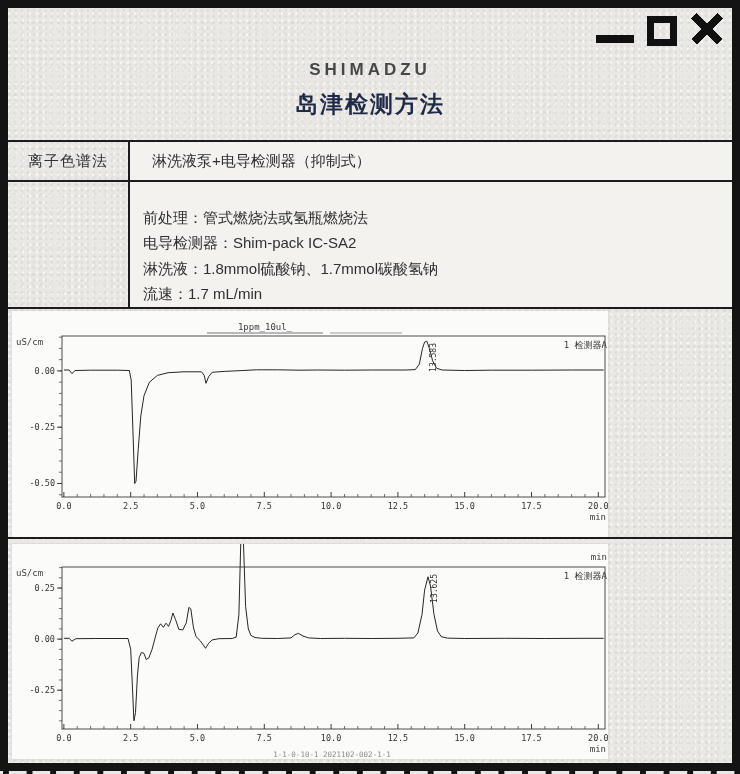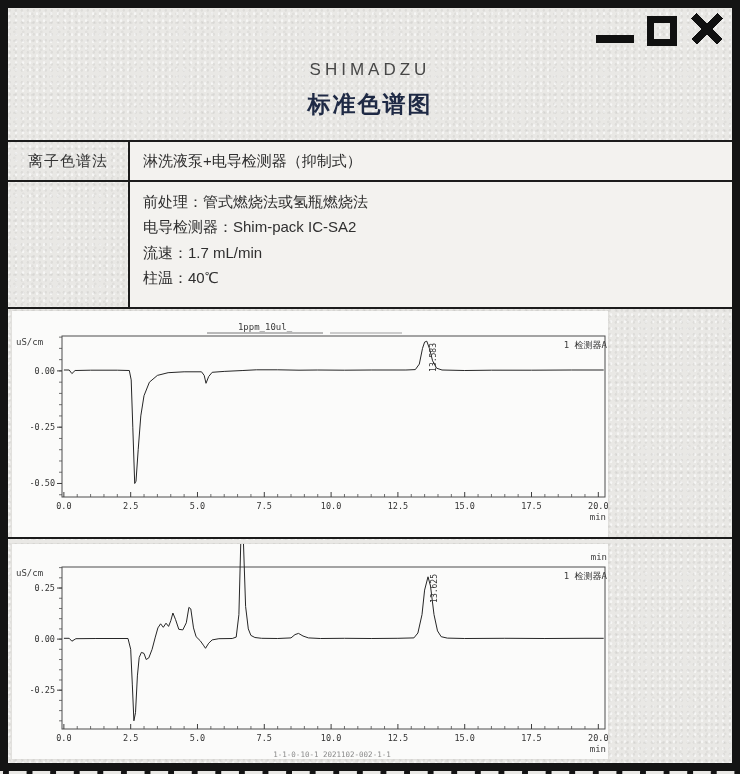--- a/index.html
+++ b/index.html
@@ -28,21 +28,21 @@
   .page{position:absolute;left:8px;top:8px;right:8px;bottom:11px;z-index:1;}
   .titlebar-controls{
     position:absolute;top:4px;right:8px;display:flex;align-items:flex-end;gap:13px;z-index:10;
   }
   .btn{cursor:pointer;}
   .btn-min{width:38px;height:8px;background:#101010;margin-bottom:3px;}
   .btn-max{width:16px;height:16px;border:7px solid #101010;background:transparent;}
   .header{ text-align:center; }
   .brand{
     margin-top:52px;font-size:17px;letter-spacing:4px;color:#474747;
-    font-weight:400;
+    font-weight:700;
   }
   .doc-title{
     margin-top:9px;font-size:23px;font-weight:bold;color:#1f2a45;letter-spacing:2px;
   }
   .doc-table{
     position:absolute;left:0;right:0;top:132px;bottom:0;
     border-top:2px solid #1c1c1c;
   }
   .t-row{display:flex;border-top:2px solid #1c1c1c;box-sizing:border-box;}
   .t-row:first-child{border-top:none;}
@@ -50,24 +50,24 @@
   .row-2{height:127px;}
   .row-3{height:230px;}
   .row-4{height:228px;}
   .cell-label{
     width:122px;flex:0 0 122px;border-right:2px solid #1c1c1c;box-sizing:border-box;
     display:flex;align-items:center;justify-content:center;
     font-size:15px;color:#333;letter-spacing:1px;
   }
   .cell-content{flex:1;box-sizing:border-box;font-size:15px;color:#2f2f2f;}
   .row-1 .cell-content{
-    display:flex;align-items:center;padding-left:13px;background:#f3f2ef;
+    display:flex;align-items:center;padding-left:22px;background:#f3f2ef;
   }
   .row-2 .cell-content{
-    padding:7px 13px 0 13px;background:#f3f2ef;
+    padding:23px 13px 0 13px;background:#f3f2ef;
   }
   .spec-line{line-height:25.4px;white-space:nowrap;}
   .chart-box{
     background:#fbfbfa;
     box-shadow:0 0 0 1px rgba(0,0,0,0.03);
   }
   .row-3 .chart-box{margin:2px 0 0 4px;width:596px;height:226px;}
   .row-4 .chart-box{margin:5px 0 0 4px;width:596px;height:215px;}
   svg{display:block;}
 </style>
@@ -83,35 +83,36 @@
     <div class="btn btn-min"></div>
     <div class="btn btn-max"></div>
     <svg class="btn" width="34" height="34" viewBox="0 0 34 34" shape-rendering="crispEdges">
       <line x1="4" y1="4" x2="30" y2="30" stroke="#101010" stroke-width="8"></line>
       <line x1="30" y1="4" x2="4" y2="30" stroke="#101010" stroke-width="8"></line>
     </svg>
   </div>
 
   <div class="header">
     <div class="brand">SHIMADZU</div>
-    <div class="doc-title">标准色谱图</div>
+    <div class="doc-title">岛津检测方法</div>
   </div>
 
   <div class="doc-table">
 
     <div class="t-row row-1">
       <div class="cell-label">离子色谱法</div>
       <div class="cell-content">淋洗液泵+电导检测器（抑制式）</div>
     </div>
 
     <div class="t-row row-2">
       <div class="cell-label"></div>
       <div class="cell-content">
         <div class="spec-line">前处理：管式燃烧法或氢瓶燃烧法</div>
         <div class="spec-line">电导检测器：Shim-pack IC-SA2</div>
+        <div class="spec-line">淋洗液：1.8mmol硫酸钠、1.7mmol碳酸氢钠</div>
         <div class="spec-line">流速：1.7 mL/min</div>
         <div class="spec-line">柱温：40℃</div>
       </div>
     </div>
 
     <div class="t-row row-3">
       <div class="cell-content">
         <div class="chart-box">
           <svg width="596" height="226" viewBox="0 0 596 226">
               <rect x="50" y="25" width="543" height="161" fill="none" stroke="#4d4d4d" stroke-width="1"></rect>

